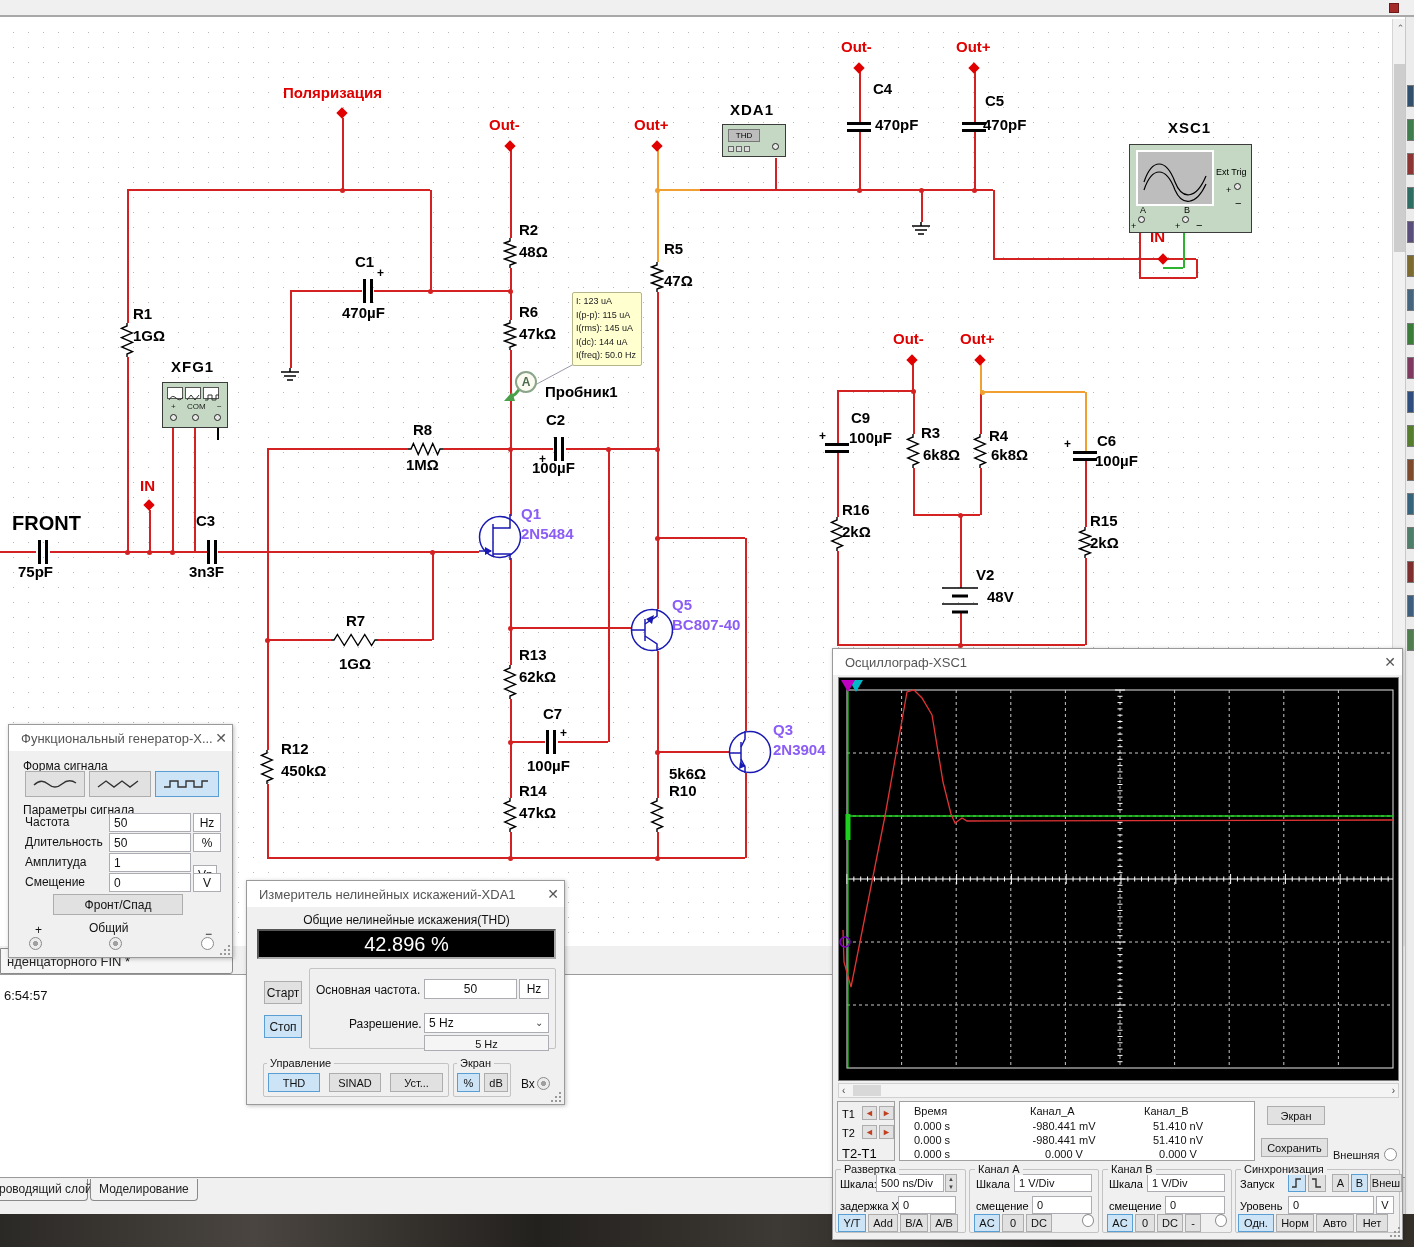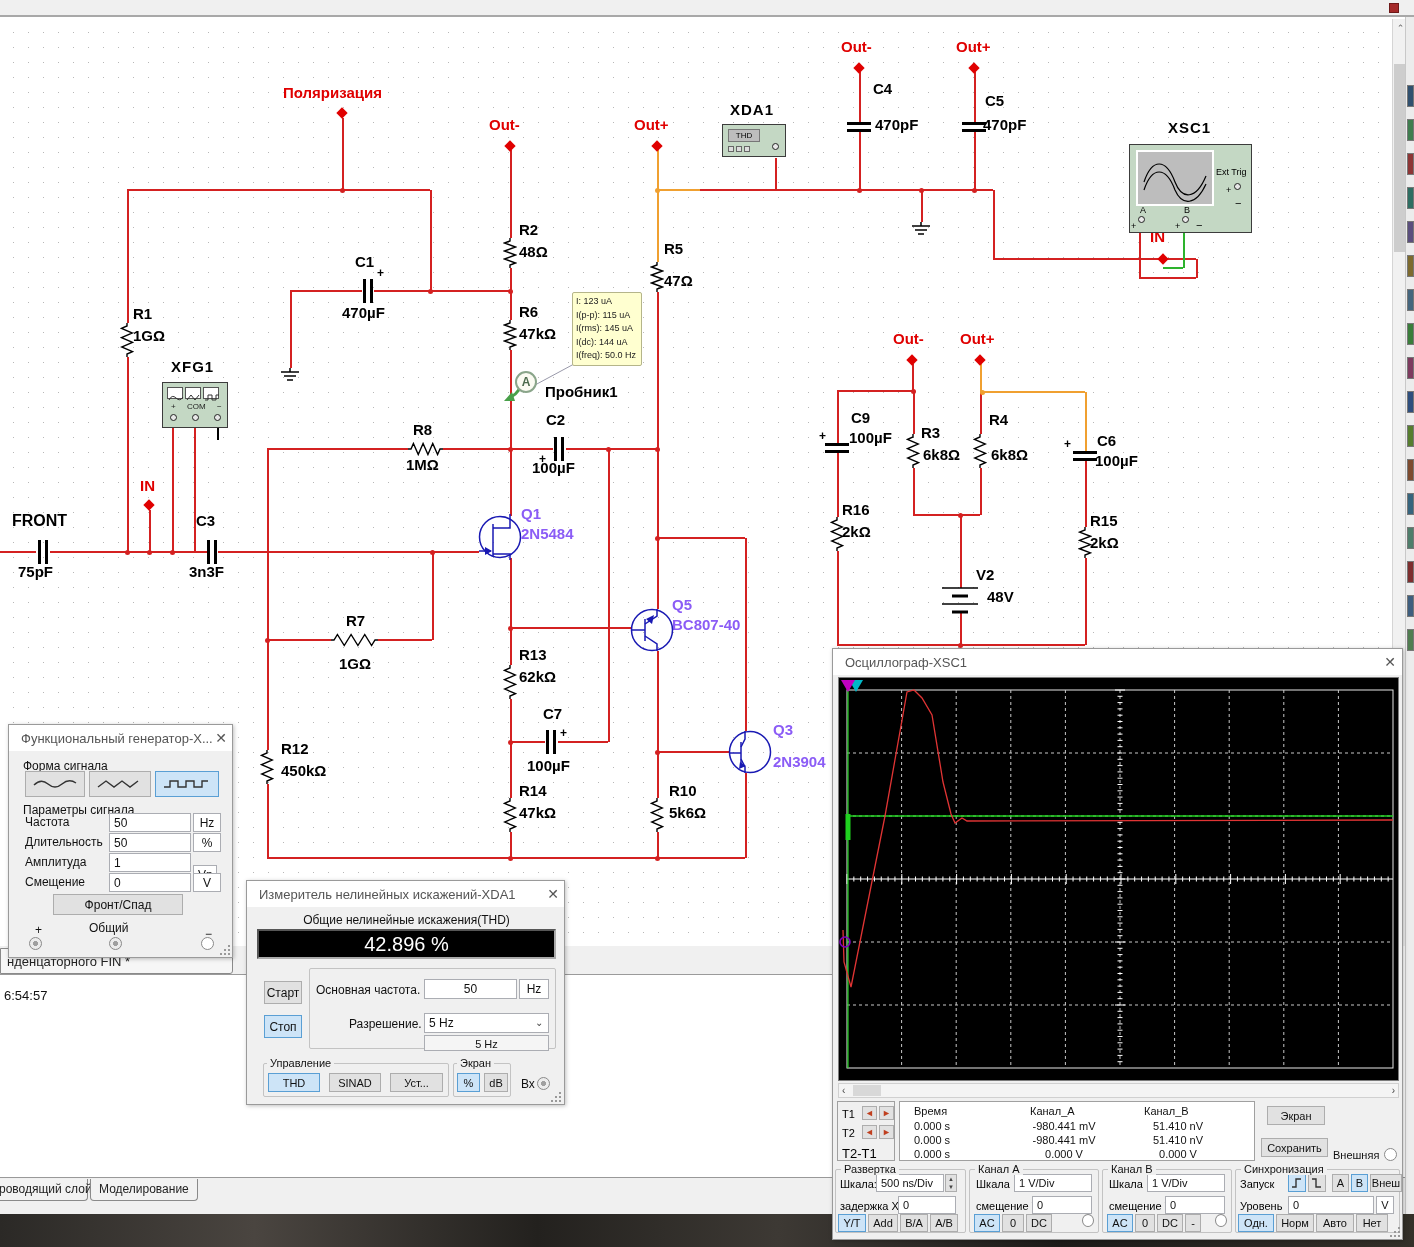--- a/index.html
+++ b/index.html
@@ -27,21 +27,21 @@
   #icon-strip { position:absolute; left:1405px; top:17px; width:9px; height:1197px; background:#ececec; border-left:1px solid #c8c8c8; z-index:3; }
   .mini-icon { position:absolute; left:1px; width:7px; height:22px; border:1px solid #777; }
 
   
   .wire { position:absolute; }
   .dot { position:absolute; width:5px; height:5px; border-radius:50%; }
   .diamond { position:absolute; width:8px; height:8px; transform:rotate(45deg); background:#e00000; }
   .slabel { position:absolute; white-space:nowrap; font-weight:bold; font-size:15px; color:#000; }
   .slabel.red { color:#e00000; }
   .slabel.blue { color:#8b5cf6; }
-  .slabel.big { font-size:16px; }
+  .slabel.big { font-size:20px; }
   .slabel.plus { font-size:12px; }
   .slabel.inst { letter-spacing:1px; }
   .cap-plate { position:absolute; background:#000; }
   .inst-box { position:absolute; background:#c4d8c4; border:1.5px solid #3c3c3c; z-index:1; }
   .term { position:absolute; width:7px; height:7px; border:1.5px solid #222; border-radius:50%; background:#e8e8e8; }
   #probe-circle { position:absolute; left:515px; top:371px; width:22px; height:22px; border:2px solid #8aa58a; border-radius:50%; background:#fbfbf2; font:bold 12px "Liberation Sans",sans-serif; color:#4d6b4d; text-align:center; line-height:19px; z-index:1; }
   #probe-tooltip { position:absolute; left:572px; top:292px; width:70px; height:74px; background:#ffffd0; border:1px solid #b5b58a; border-radius:2px; font-size:9px; line-height:13.6px; color:#222; padding:2px 3px; z-index:1; }
 
   
   .win { position:absolute; background:#f0f0f0; border:1px solid #9a9a9a; box-shadow:1px 1px 4px rgba(0,0,0,0.25); }
@@ -230,26 +230,26 @@
       <div class="slabel" style="position: absolute; left: 339px; top: 655px;">1GΩ</div>
       <div class="slabel" style="position: absolute; left: 281px; top: 740px;">R12</div>
       <div class="slabel" style="position: absolute; left: 281px; top: 762px;">450kΩ</div>
       <div class="slabel" style="position: absolute; left: 519px; top: 646px;">R13</div>
       <div class="slabel" style="position: absolute; left: 519px; top: 668px;">62kΩ</div>
       <div class="slabel" style="position: absolute; left: 543px; top: 705px;">C7</div>
       <div class="slabel" style="position: absolute; left: 527px; top: 757px;">100µF</div>
       <div class="slabel" style="position: absolute; left: 519px; top: 782px;">R14</div>
       <div class="slabel" style="position: absolute; left: 519px; top: 804px;">47kΩ</div>
       <div class="slabel" style="position: absolute; left: 669px; top: 782px;">R10</div>
-      <div class="slabel" style="position: absolute; left: 669px; top: 804px;">5k6Ω</div>
+      <div class="slabel" style="position: absolute; left: 669px; top: 765px;">5k6Ω</div>
       <div class="slabel" style="position: absolute; left: 851px; top: 409px;">C9</div>
       <div class="slabel" style="position: absolute; left: 849px; top: 429px;">100µF</div>
       <div class="slabel" style="position: absolute; left: 921px; top: 424px;">R3</div>
       <div class="slabel" style="position: absolute; left: 923px; top: 446px;">6k8Ω</div>
-      <div class="slabel" style="position: absolute; left: 989px; top: 411px;">R4</div>
+      <div class="slabel" style="position: absolute; left: 989px; top: 427px;">R4</div>
       <div class="slabel" style="position: absolute; left: 991px; top: 446px;">6k8Ω</div>
       <div class="slabel" style="position: absolute; left: 1097px; top: 432px;">C6</div>
       <div class="slabel" style="position: absolute; left: 1095px; top: 452px;">100µF</div>
       <div class="slabel" style="position: absolute; left: 842px; top: 501px;">R16</div>
       <div class="slabel" style="position: absolute; left: 842px; top: 523px;">2kΩ</div>
       <div class="slabel" style="position: absolute; left: 1090px; top: 512px;">R15</div>
       <div class="slabel" style="position: absolute; left: 1090px; top: 534px;">2kΩ</div>
       <div class="slabel" style="position: absolute; left: 976px; top: 566px;">V2</div>
       <div class="slabel" style="position: absolute; left: 987px; top: 588px; text-align: center;">48V</div>
       <div class="slabel" style="position: absolute; left: 873px; top: 80px;">C4</div>
@@ -258,21 +258,21 @@
       <div class="slabel" style="position: absolute; left: 983px; top: 116px;">470pF</div>
       <div class="slabel" style="position: absolute; left: 545px; top: 383px;">Пробник1</div>
       <div class="slabel inst" style="position: absolute; left: 171px; top: 358px;">XFG1</div>
       <div class="slabel inst" style="position: absolute; left: 730px; top: 101px;">XDA1</div>
       <div class="slabel inst" style="position: absolute; left: 1168px; top: 119px;">XSC1</div>
       <div class="slabel blue" style="position: absolute; left: 521px; top: 505px;">Q1</div>
       <div class="slabel blue" style="position: absolute; left: 521px; top: 525px;">2N5484</div>
       <div class="slabel blue" style="position: absolute; left: 672px; top: 596px;">Q5</div>
       <div class="slabel blue" style="position: absolute; left: 672px; top: 616px;">BC807-40</div>
       <div class="slabel blue" style="position: absolute; left: 773px; top: 721px;">Q3</div>
-      <div class="slabel blue" style="position: absolute; left: 773px; top: 741px; margin-top: 12px;">2N3904</div>
+      <div class="slabel blue" style="position: absolute; left: 773px; top: 741px;">2N3904</div>
       <div class="slabel plus" style="position: absolute; left: 377px; top: 266px;">+</div>
       <div class="slabel plus" style="position: absolute; left: 539px; top: 452px;">+</div>
       <div class="slabel plus" style="position: absolute; left: 560px; top: 726px;">+</div>
       <div class="slabel plus" style="position: absolute; left: 819px; top: 429px;">+</div>
       <div class="slabel plus" style="position: absolute; left: 1064px; top: 437px;">+</div>
       <svg width="14" height="34" style="position:absolute;left:120px;top:323px;">
         <polyline points="7,0 7,3 1.5,5.333333333333334 12.5,10 1.5,14.666666666666668 12.5,19.333333333333336 1.5,24 12.5,28.666666666666668 7,31 7,34" fill="none" stroke="#000" stroke-width="1.4"></polyline>
       </svg>
       <svg width="14" height="30" style="position:absolute;left:503px;top:238px;">
         <polyline points="7,0 7,3 1.5,5 12.5,9 1.5,13 12.5,17 1.5,21 12.5,25 7,27 7,30" fill="none" stroke="#000" stroke-width="1.4"></polyline>

